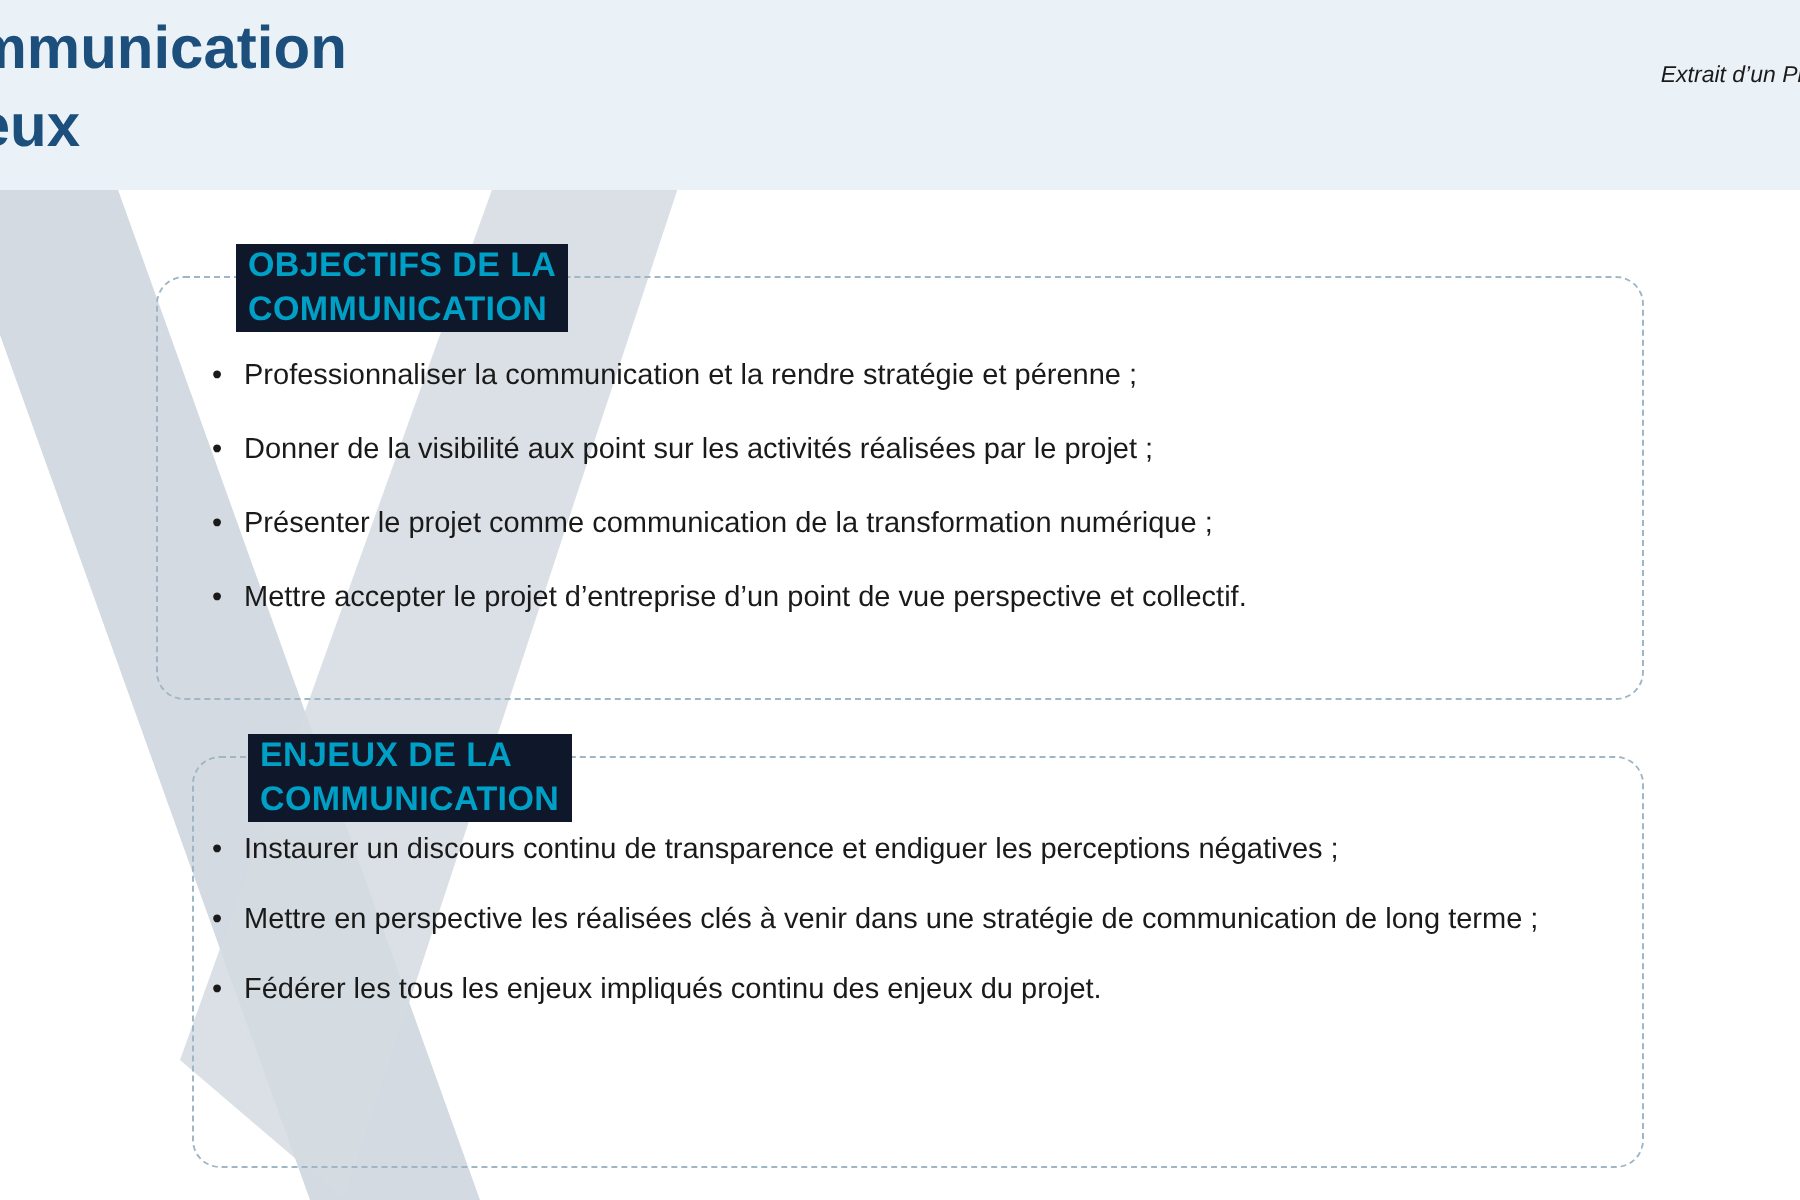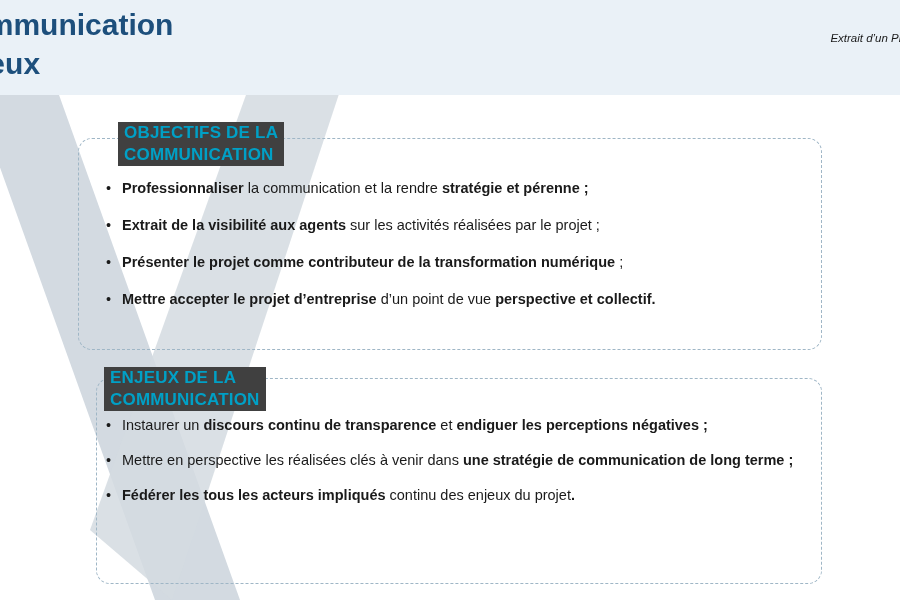--- a/index.html
+++ b/index.html
@@ -94,31 +94,31 @@
     height: 206px;
   }
 
   .card-heading {
     position: absolute;
     font-size: 17px;
     font-weight: bold;
     color: #00a0c6;
     line-height: 1.28;
     letter-spacing: 0.2px;
-    background: #404040;
+    background: #0f172a;
     padding: 0 6px;
     z-index: 4;
     white-space: pre-line;
   }
   #heading-objectifs {
     left: 118px;
     top: 122px;
   }
   #heading-enjeux {
-    left: 104px;
+    left: 124px;
     top: 367px;
   }
 
   .bullets {
     position: absolute;
     z-index: 3;
     margin: 0;
     padding: 0;
     list-style: none;
   }
@@ -143,21 +143,21 @@
   #bullets-enjeux li { margin-bottom: 14px; }
   .bullets li:last-child { margin-bottom: 0; }
   .bullets li .dot {
     position: absolute;
     left: 2px;
     top: 0;
     color: #1a1a1a;
     font-size: 14.5px;
   }
   .bullets li b {
-    font-weight: bold;
+    font-weight: normal;
   }
 </style>
 </head>
 <body>
 
 <div class="slide">
 
   <svg class="bg-v" viewBox="0 0 420 600" preserveAspectRatio="none">
     <polygon points="0,0 85,0 300,600 215,600" fill="#d3dae1"></polygon>
     <polygon points="430,0 340,0 150,530 232,600" fill="#d3dae1" opacity="0.85"></polygon>
@@ -170,27 +170,27 @@
     <div class="title-line2">ctifs et enjeux</div>
   </div>
 
   <div class="header-note">Extrait d’un Plan de Co</div>
 
   <div class="card" id="card-objectifs"></div>
   <div class="card-heading" id="heading-objectifs">OBJECTIFS DE LA
 COMMUNICATION</div>
   <ul class="bullets" id="bullets-objectifs">
       <li><span class="dot">•</span><b>Professionnaliser</b><span> la communication et la rendre </span><b>stratégie et pérenne ;</b></li>
-      <li><span class="dot">•</span><b>Extrait de la visibilité aux agents</b><span> sur les activités réalisées par le projet ;</span></li>
-      <li><span class="dot">•</span><b>Présenter le projet comme contributeur de la transformation numérique</b><span> ;</span></li>
+      <li><span class="dot">•</span><b>Donner de la visibilité aux point</b><span> sur les activités réalisées par le projet ;</span></li>
+      <li><span class="dot">•</span><b>Présenter le projet comme communication de la transformation numérique</b><span> ;</span></li>
       <li><span class="dot">•</span><b>Mettre accepter le projet d’entreprise</b><span> d’un point de vue </span><b>perspective et collectif.</b></li>
     </ul>
 
   <div class="card" id="card-enjeux"></div>
   <div class="card-heading" id="heading-enjeux">ENJEUX DE LA
 COMMUNICATION</div>
   <ul class="bullets" id="bullets-enjeux">
       <li><span class="dot">•</span><span>Instaurer un </span><b>discours continu de transparence</b><span> et </span><b>endiguer les perceptions négatives ;</b></li>
       <li><span class="dot">•</span><span>Mettre en perspective les réalisées clés à venir dans </span><b>une stratégie de communication de long terme ;</b></li>
-      <li><span class="dot">•</span><b>Fédérer les tous les acteurs impliqués</b><span> continu des enjeux du projet</span><b>.</b></li>
+      <li><span class="dot">•</span><b>Fédérer les tous les enjeux impliqués</b><span> continu des enjeux du projet</span><b>.</b></li>
     </ul>
 
 </div>
 
 </body></html>

